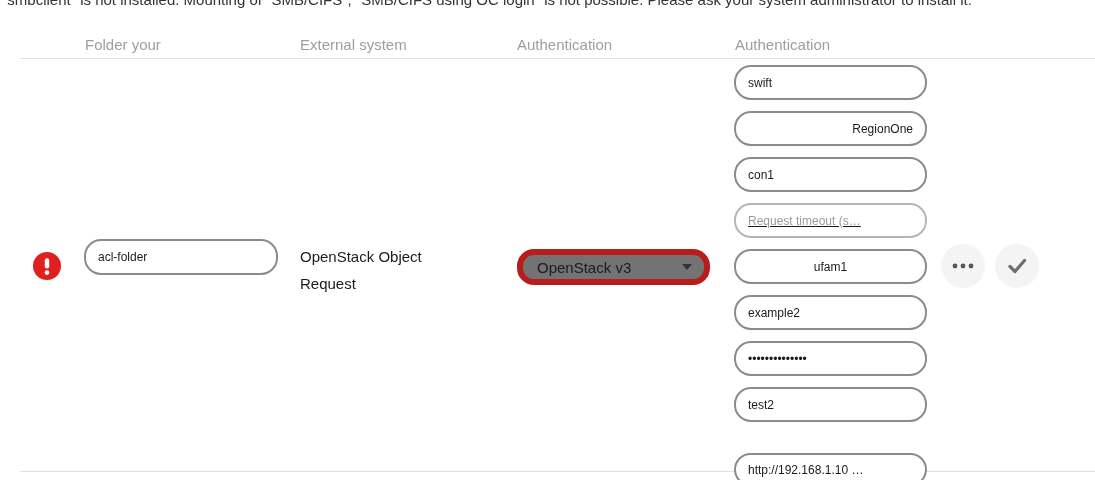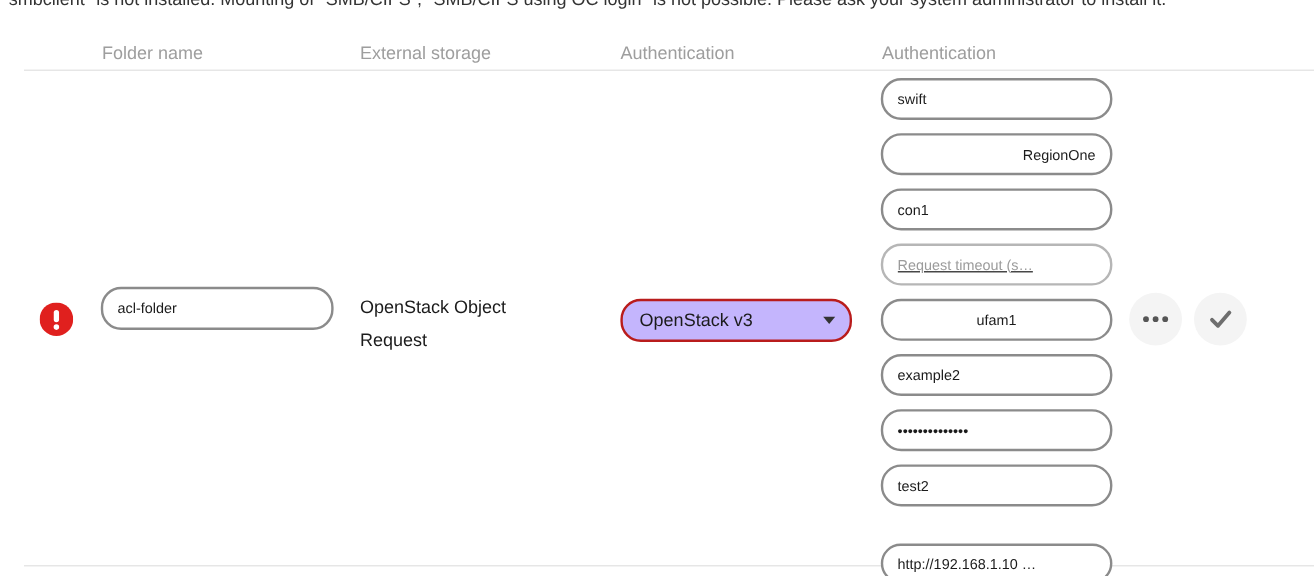--- a/index.html
+++ b/index.html
@@ -54,23 +54,23 @@
 
   .storage-label {
     left: 300px; top: 243px; width: 170px;
     font-size: 15px; line-height: 27px;
     color: #1b1b1b;
   }
 
   
   .dropdown {
     left: 517px; top: 249px; width: 193px; height: 36px;
-    border: 2px solid #b91c1c;
+    border: 6px solid #b91c1c;
     border-radius: 17px;
-    background: #c4b5fd;
+    background: #737373;
     display: flex; align-items: center;
     padding: 0 12px 0 14px;
     cursor: pointer;
   }
   .dropdown-label {
     font-size: 15px; color: #1b1b1b; flex: 1 1 auto;
     white-space: nowrap; overflow: hidden;
   }
   .caret-down {
     width: 0; height: 0;
@@ -93,22 +93,22 @@
   .ellipsis-btn { left: 941px; top: 244px; }
   .check-btn { left: 995px; top: 244px; }
 
   .error-badge { left: 33px; top: 252px; width: 28px; height: 28px; }
 </style>
 </head>
 <body>
 
 <div class="abs notice">"smbclient" is not installed. Mounting of "SMB/CIFS", "SMB/CIFS using OC login" is not possible. Please ask your system administrator to install it.</div>
 
-<div class="abs col-header" style="left:85px">Folder name</div>
-<div class="abs col-header" style="left:300px">External storage</div>
+<div class="abs col-header" style="left:85px">Folder your</div>
+<div class="abs col-header" style="left:300px">External system</div>
 <div class="abs col-header" style="left:517px">Authentication</div>
 <div class="abs col-header" style="left:735px">Authentication</div>
 
 <div class="abs divider" style="top:58px"></div>
 <div class="abs divider" style="top:471px"></div>
 
 <span class="abs error-badge">
   <svg width="28" height="28" viewBox="0 0 28 28">
     <circle cx="14" cy="14" r="14" fill="#e0201e"></circle>
     <rect x="11.8" y="6.3" width="4.4" height="10.2" rx="2.2" fill="#ffffff"></rect>

